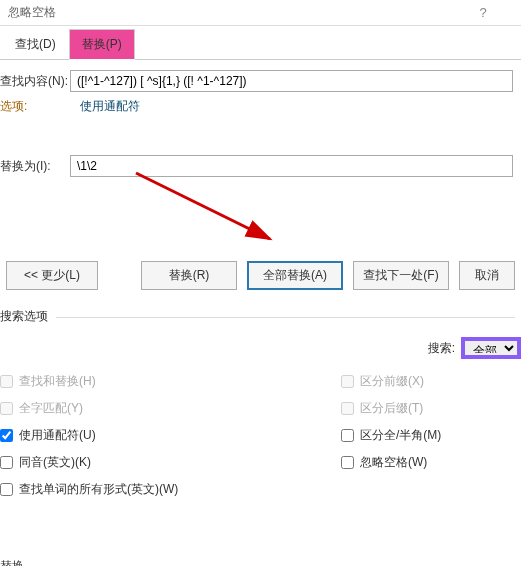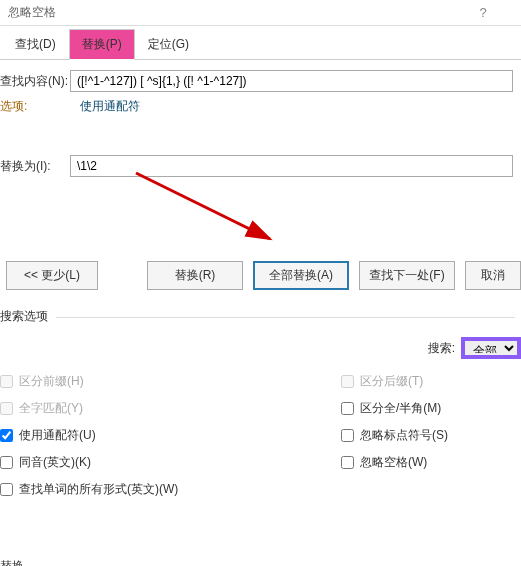--- a/index.html
+++ b/index.html
@@ -12,21 +12,21 @@
 .tab.active { border: 1px solid #ccc; border-bottom: 1px solid #fff; background: #ec4899; }
 .form-section { padding: 10px 8px 4px 0; }
 .row { display: flex; align-items: center; margin-bottom: 6px; }
 .row .label { width: 70px; color: #333; }
 .row input[type=text] { flex: 1; border: 1px solid #aaa; padding: 3px 6px; font-size: 12px; height: 22px; }
 .option-row { display: flex; margin-bottom: 6px; }
 .option-row .label { width: 80px; color: #a16207; }
 .option-row .value { color: #0c4a6e; }
 .arrow-space { position: relative; height: 70px; }
 .arrow { position: absolute; left: 130px; top: -20px; }
-.btn-row { display: flex; justify-content: flex-end; padding: 4px 0 10px 6px; gap: 10px; }
+.btn-row { display: flex; justify-content: flex-end; padding: 4px 6px 10px 6px; gap: 10px; }
 .btn { border: 1px solid #aaa; background: #f5f5f5; padding: 5px 0; font-size: 12px; text-align: center; cursor: pointer; }
 .btn-less { width: 92px; }
 .btn-mid { width: 96px; }
 .btn-highlight { border: 2px solid #2a7ab0; padding: 4px 0; }
 .btn-right { width: 56px; }
 .spacer { flex: 1; }
 .fieldset-label { font-size: 12px; color: #333; margin: 8px 0 6px 0; position: relative; }
 .fieldset-label::after { content: ""; position: absolute; left: 56px; right: 6px; top: 50%; border-top: 1px solid #ddd; }
 .search-row { display: flex; align-items: center; gap: 6px; padding: 6px 0; margin-left: 2px; justify-content: flex-end; }
 .search-row select { border: 4px solid #8b5cf6; padding: 2px 4px; height: 22px; font-size: 12px; }
@@ -45,21 +45,20 @@
 
 <div class="titlebar">
   <span class="title">忽略空格</span>
   <span class="help-icon">?</span>
   <span class="close-icon"></span>
 </div>
 
 <div class="tabs">
   <div class="tab">查找(D)</div>
   <div class="tab active">替换(P)</div>
-  <div class="tab">定位(G)</div>
 </div>
 
 <div class="form-section">
   <div class="row">
     <div class="label">查找内容(N):</div>
     <input type="text" value="([!^1-^127]) [ ^s]{1,} ([! ^1-^127])" style="">
   </div>
   <div class="option-row">
     <div class="label">选项:</div>
     <div class="value">使用通配符</div>
@@ -101,21 +100,21 @@
   <span>搜索:</span>
   <select>
     <option>全部</option>
   </select>
 </div>
 
 <div class="checks">
   <div class="checks-col">
     <label class="chk disabled">
         <input type="checkbox" disabled="" style="">
-        <span>区分前缀(H)</span>
+        <span>查找和替换(H)</span>
       </label>
     <label class="chk disabled">
         <input type="checkbox" disabled="" style="">
         <span>全字匹配(Y)</span>
       </label>
     <label class="chk">
         <input type="checkbox" checked="" style="">
         <span>使用通配符(U)</span>
       </label>
     <label class="chk">
@@ -123,29 +122,29 @@
         <span>同音(英文)(K)</span>
       </label>
     <label class="chk">
         <input type="checkbox" style="">
         <span>查找单词的所有形式(英文)(W)</span>
       </label>
   </div>
   <div class="checks-col right">
     <label class="chk disabled">
         <input type="checkbox" disabled="" style="">
+        <span>区分前缀(X)</span>
+      </label>
+    <label class="chk disabled">
+        <input type="checkbox" disabled="" style="">
         <span>区分后缀(T)</span>
       </label>
     <label class="chk">
         <input type="checkbox" style="">
         <span>区分全/半角(M)</span>
-      </label>
-    <label class="chk">
-        <input type="checkbox" style="">
-        <span>忽略标点符号(S)</span>
       </label>
     <label class="chk">
         <input type="checkbox" style="">
         <span>忽略空格(W)</span>
       </label>
   </div>
 </div>
 
 <div class="bottom-section">
   <div class="bottom-label">替换</div>

